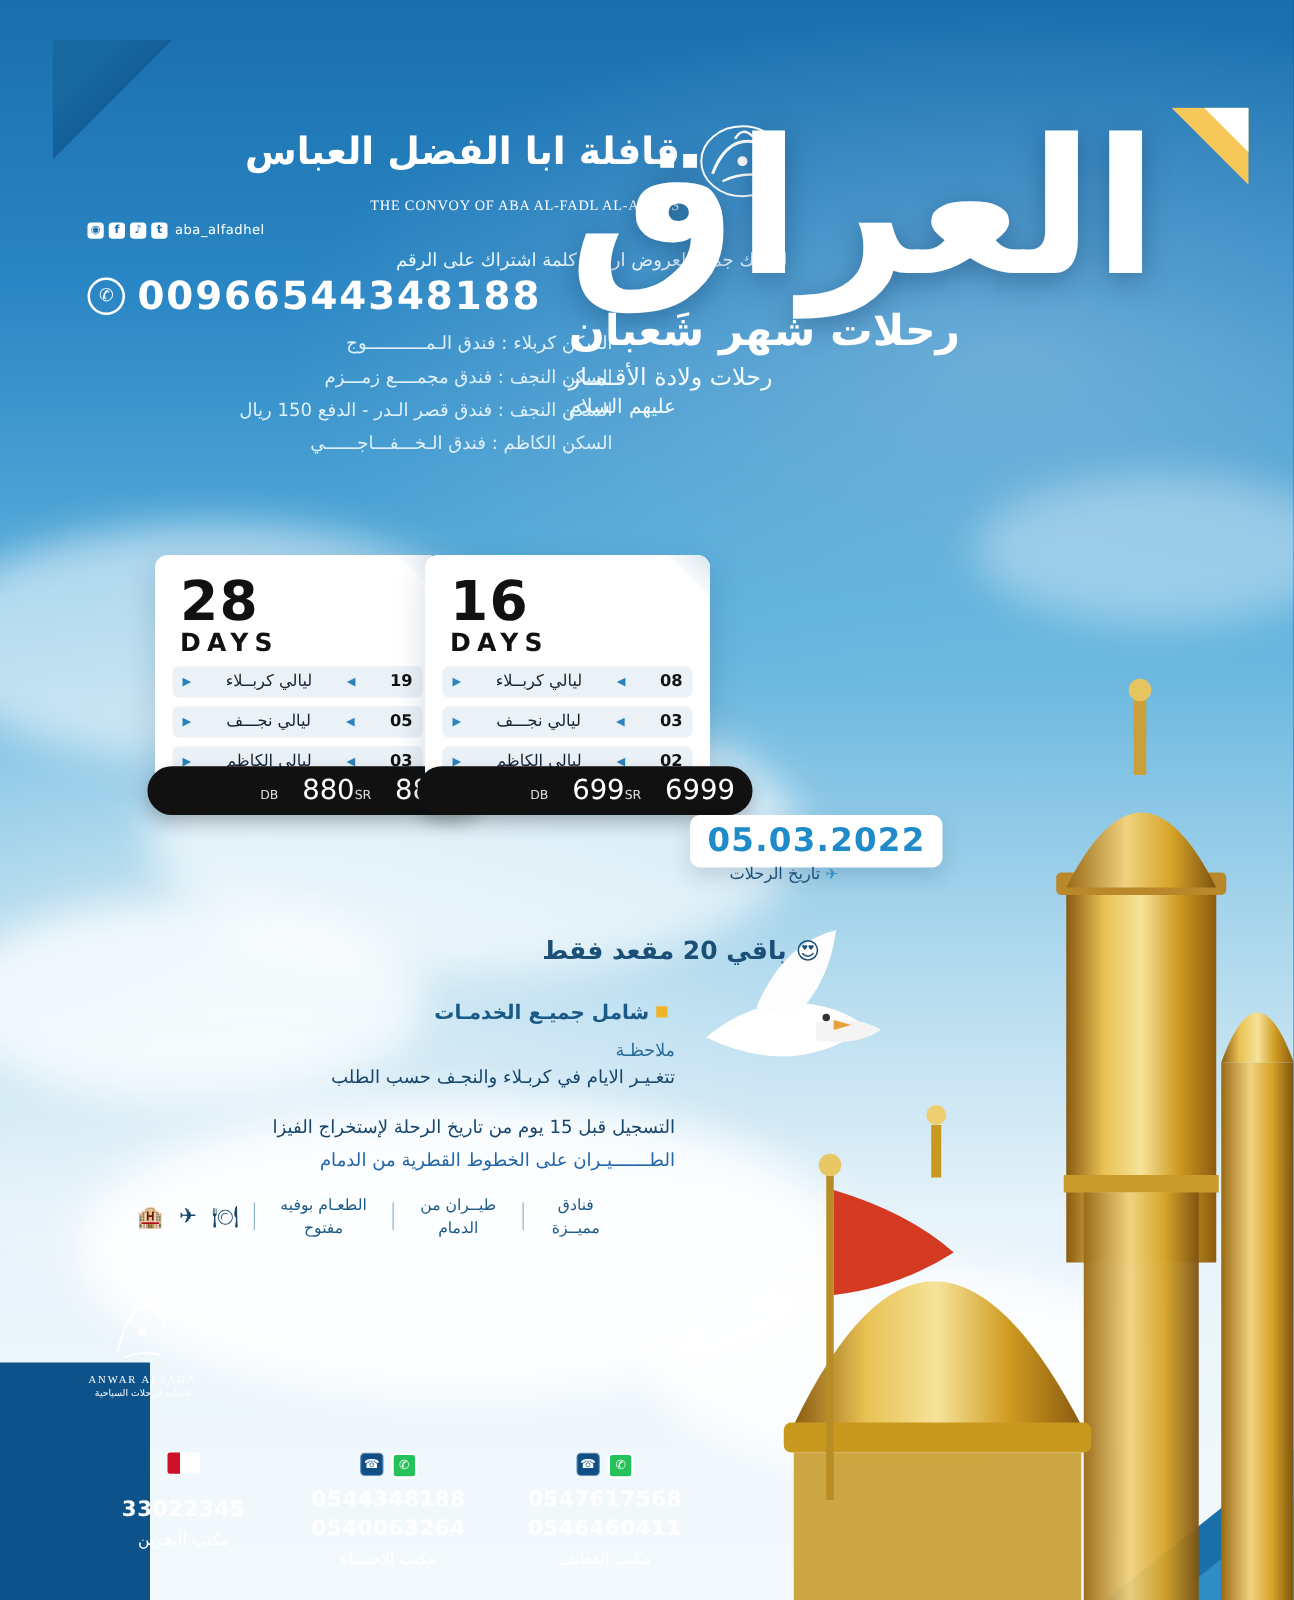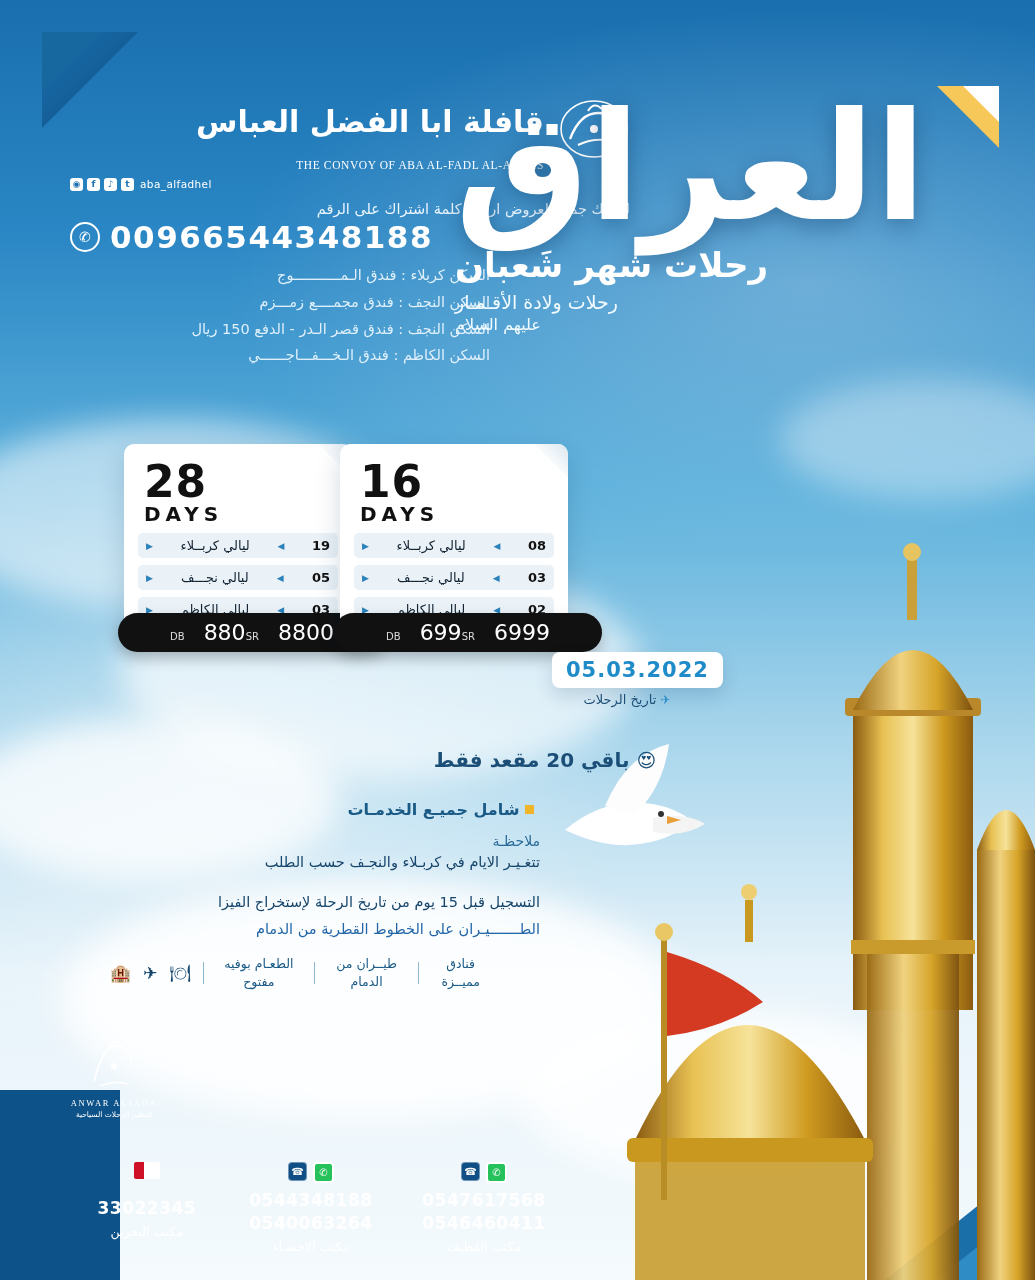--- a/index.html
+++ b/index.html
@@ -82,29 +82,29 @@
        clip-path:polygon(100% 0,0 0,100% 100%);border-top-right-radius:10px;}
   .pkg .num{font-size:44px;font-weight:bold;color:#111;letter-spacing:1px;line-height:1;text-align:left;padding-left:6px;}
   .pkg .days{font-size:20px;font-weight:bold;color:#111;letter-spacing:5px;text-align:left;padding-left:6px;margin-top:-2px;}
   .rowline{display:flex;align-items:center;justify-content:space-between;
        background:#eaf2f7;border-radius:5px;margin-top:7px;padding:5px 8px;direction:rtl;}
   .rowline .lbl{font-size:13px;color:#123;letter-spacing:.5px;}
   .rowline .arr{font-size:9px;color:#2c82bb;}
   .rowline .val{font-size:13px;font-weight:bold;color:#111;}
   .pricebar{position:absolute;left:-6px;bottom:-16px;width:calc(100% + 12px);
        background:#111;border-radius:22px;color:#fff;display:flex;align-items:center;
-       justify-content:center;padding:7px 14px;direction:ltr;box-shadow:0 6px 14px rgba(0,0,0,.22);}
+       justify-content:flex-end;padding:7px 14px;direction:ltr;box-shadow:0 6px 14px rgba(0,0,0,.22);}
   .pricebar .unit{font-size:10px;opacity:.85;margin-right:3px;}
   .pricebar .amt{font-size:22px;font-weight:normal;margin-left:13px;}
   .pb-left,.pb-right{display:flex;align-items:baseline;gap:3px;}
 
   
   .datebox{position:absolute;left:552px;top:652px;background:#fff;border-radius:8px;
       padding:6px 14px;box-shadow:0 8px 18px rgba(10,50,90,.15);}
-  .datebox .d{font-size:21px;font-weight:bold;color:#1f8bc9;letter-spacing:1px;text-align:right;}
+  .datebox .d{font-size:26px;font-weight:bold;color:#1f8bc9;letter-spacing:1px;text-align:right;}
   .datecap{position:absolute;left:552px;top:692px;width:150px;text-align:center;
       font-size:13px;color:#1c4f77;direction:rtl;}
   .datecap .plane{color:#2f8fc8;font-size:12px;}
 
   
   .seats{position:absolute;right:280px;top:748px;width:420px;text-align:center;direction:rtl;
       font-size:20px;font-weight:bold;color:#1c4f77;}
   .seats .emoji{font-size:19px;}
 
   

